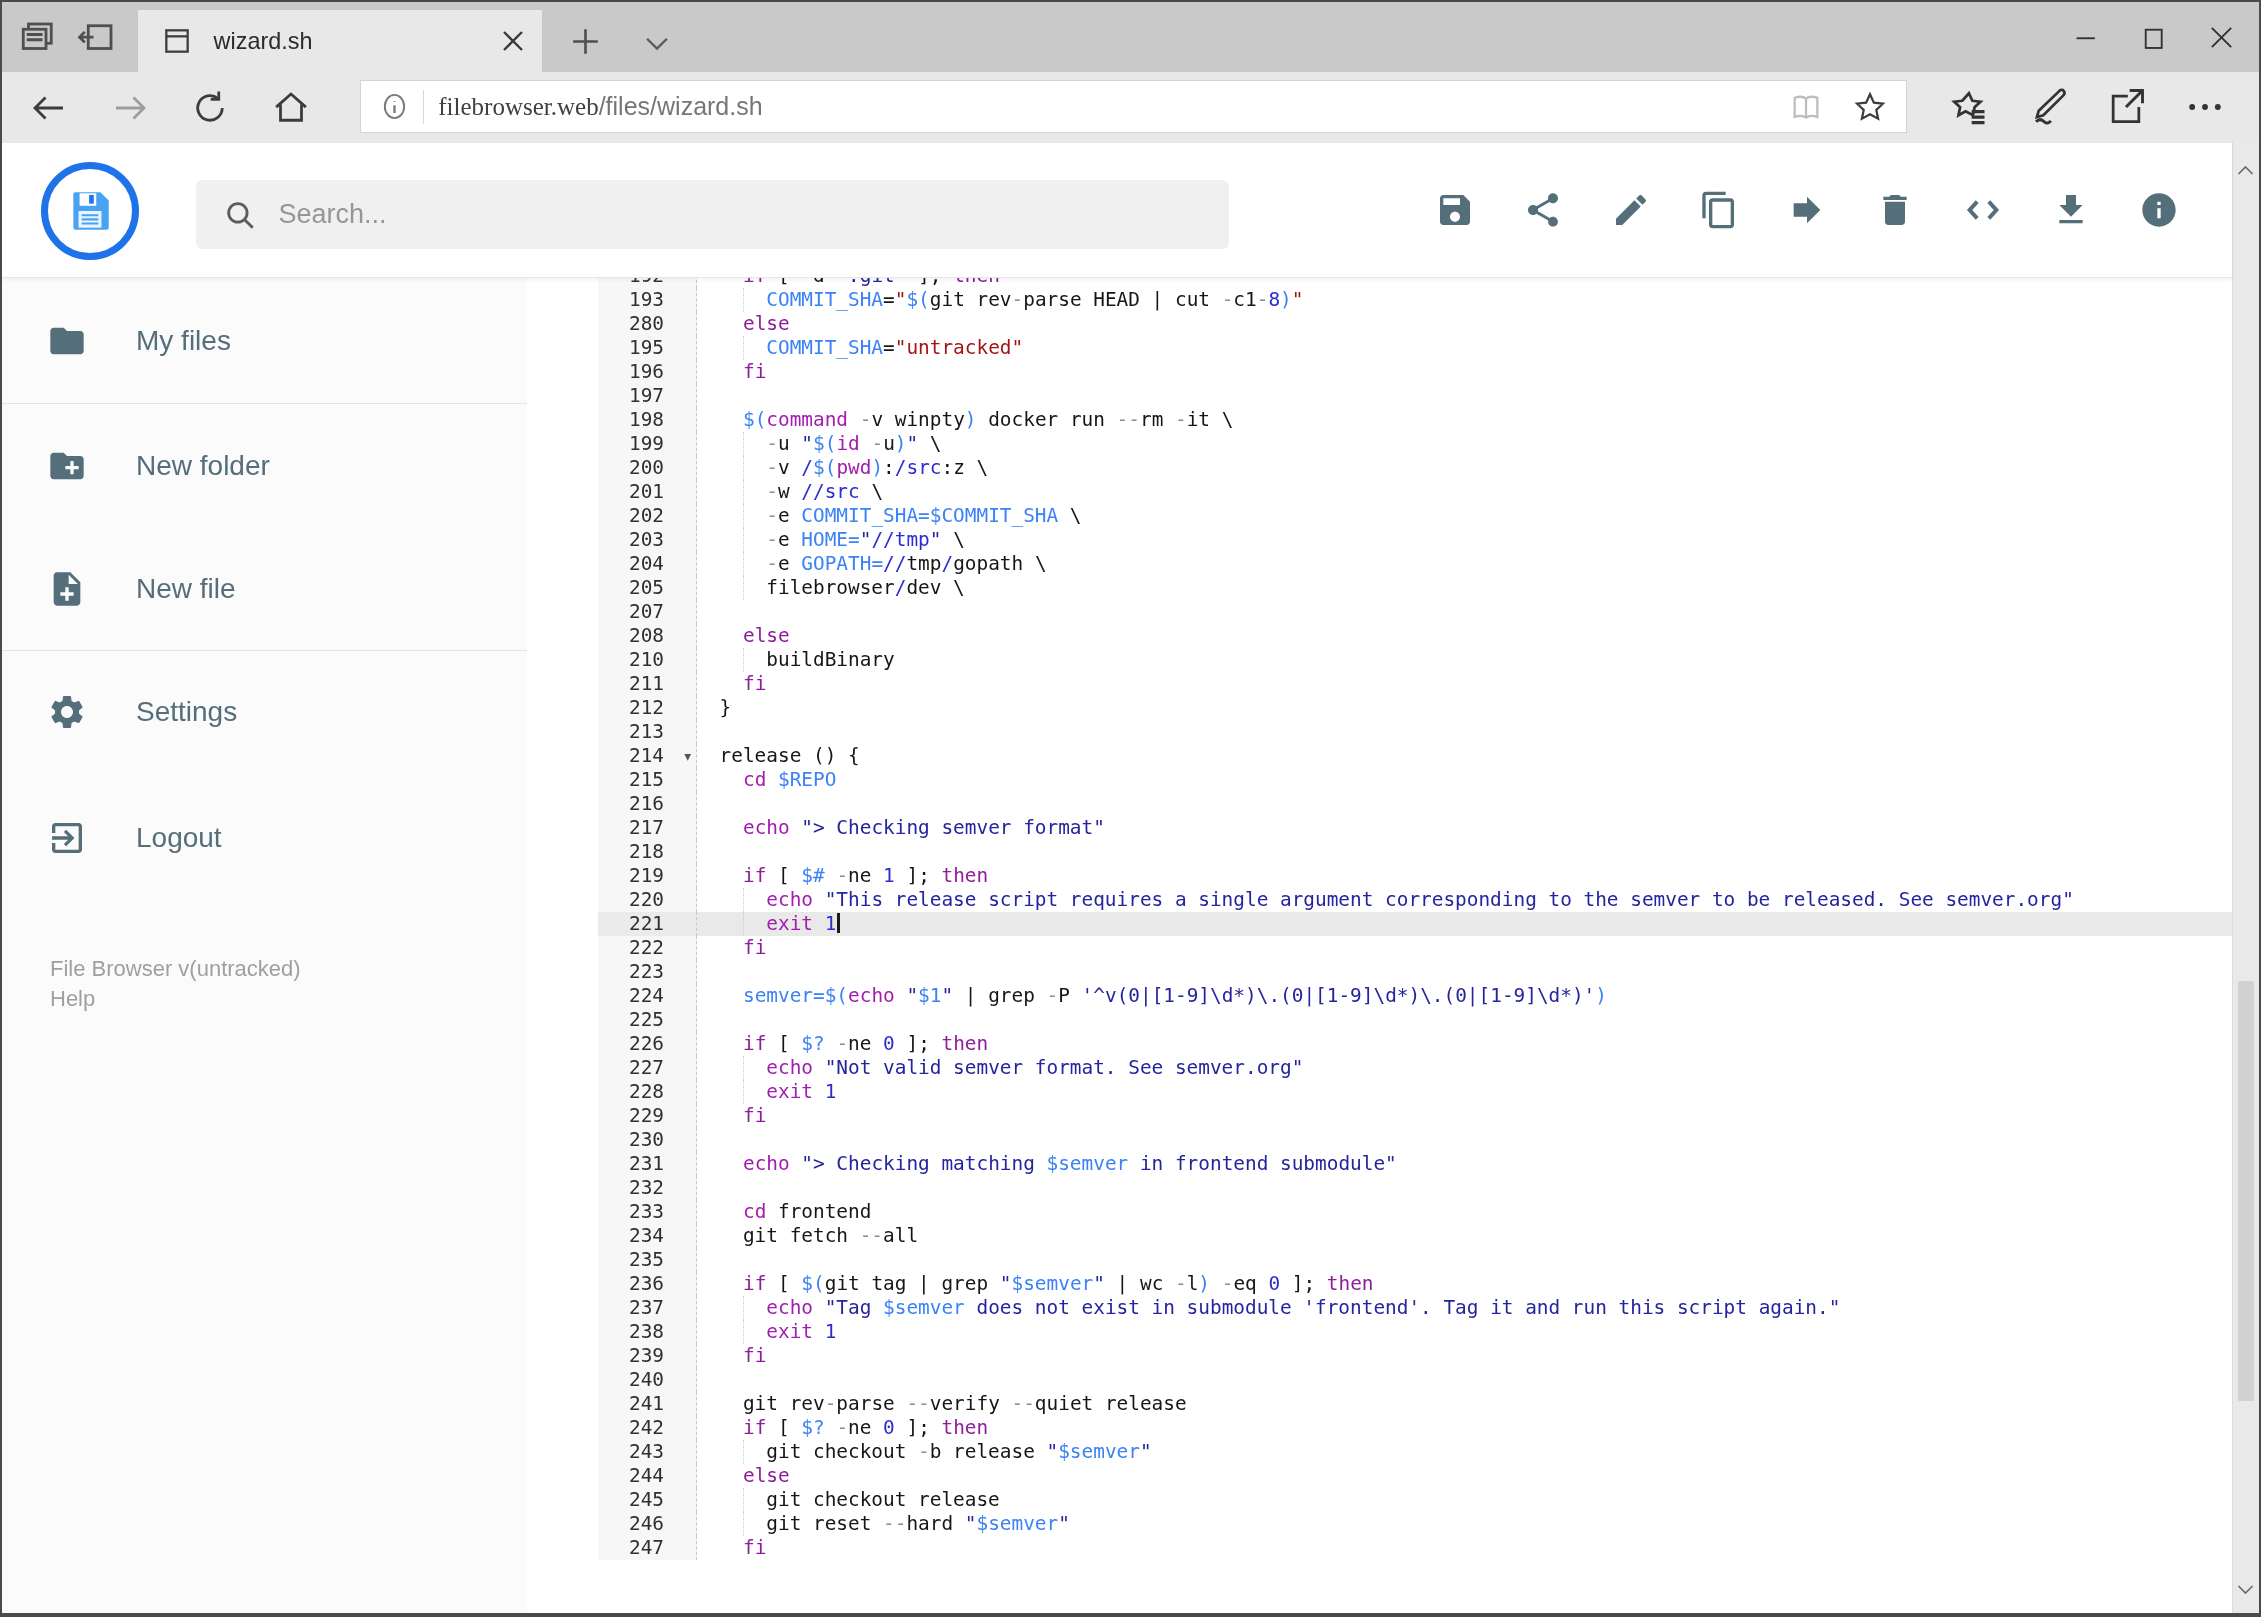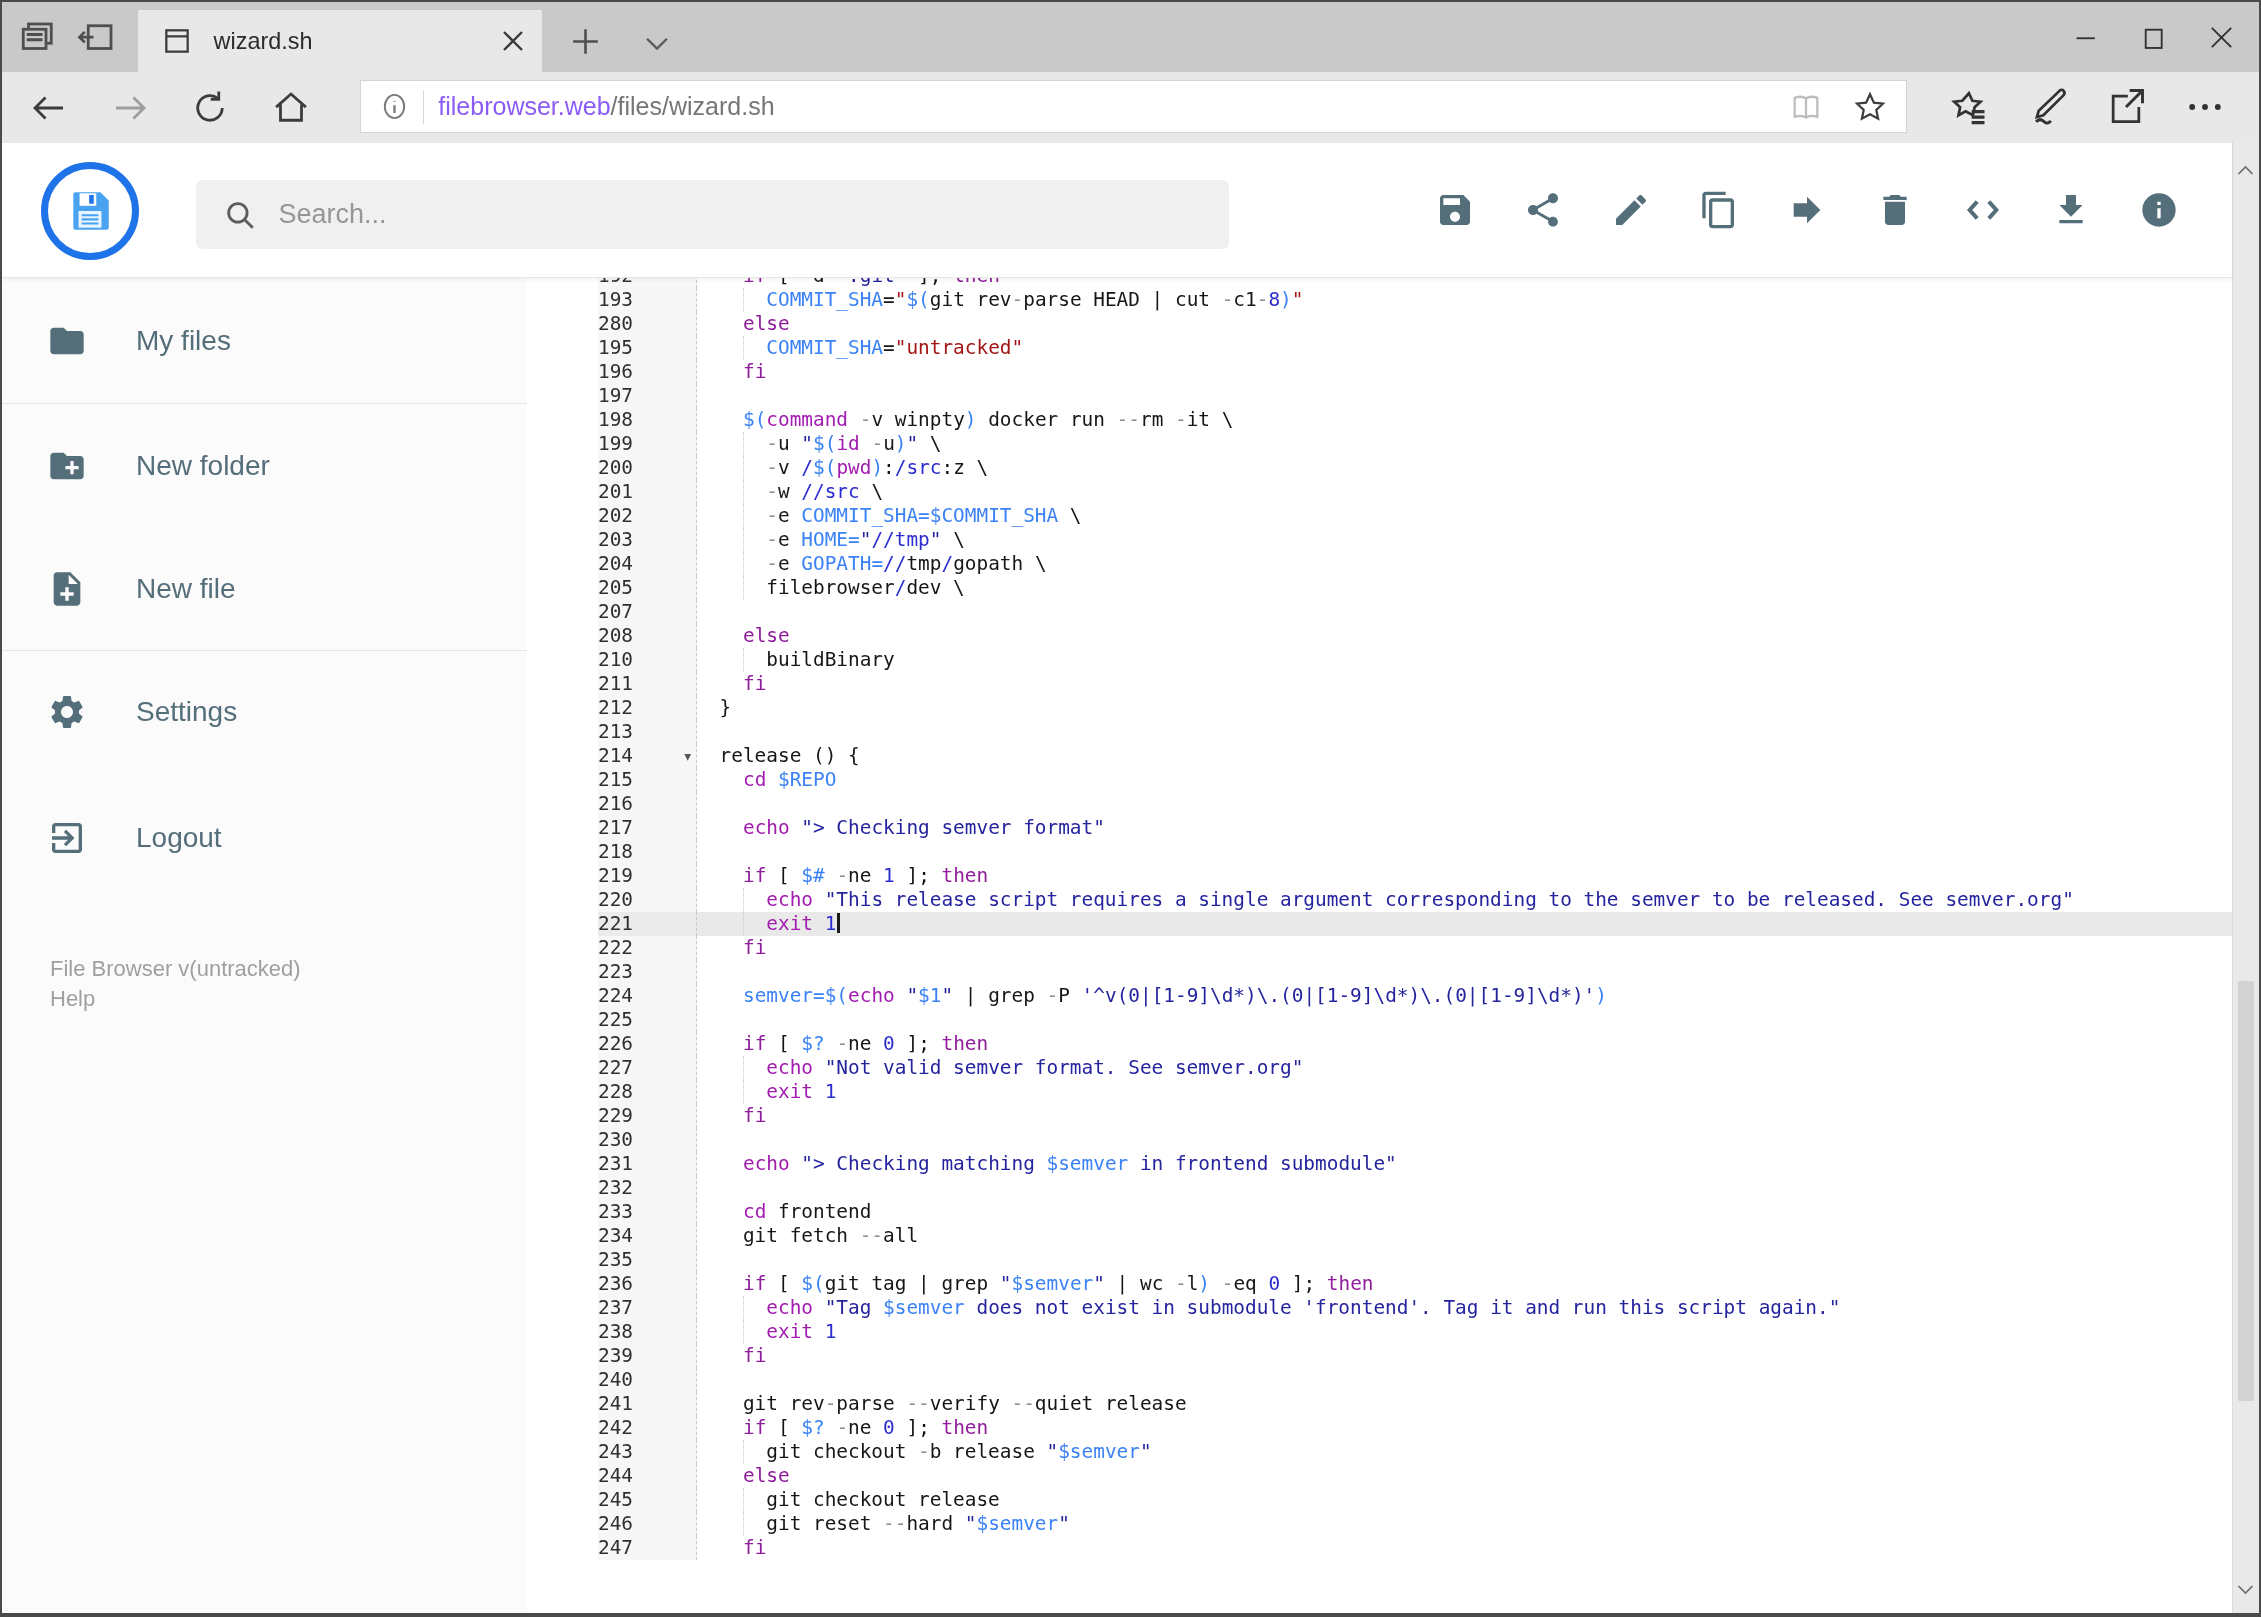--- a/index.html
+++ b/index.html
@@ -17,21 +17,21 @@
   .tablist{position:absolute;left:638px;top:24px;width:34px;height:34px;color:#5b5b5b;}
   .winbtn{position:absolute;top:11.3px;width:68px;height:48px;color:#2f2f2f;display:flex;align-items:center;justify-content:center;}
 
   
   .toolbar{position:absolute;left:0;top:70px;right:0;height:71px;background:#e8e8e8;}
   .navbtn{position:absolute;top:14.5px;width:42px;height:42px;color:#3c3c3c;}
   .addressbar{position:absolute;left:358px;top:8px;width:1547px;height:53px;background:#fff;border:0.8px solid #d4d4d4;box-sizing:border-box;display:flex;align-items:center;}
   .addressbar .info{width:31px;height:31px;color:#7a7a7a;margin-left:18px;flex:none;}
   .addressbar .sep{width:0.8px;height:34px;background:#d8d8d8;margin:0 14.5px 0 13px;flex:none;}
   .url{font-size:25px;white-space:nowrap;flex:1;}
-  .url .domain{color:#8b5cf6;}
+  .url .domain{color:#404040;font-family:Liberation Serif, serif;}
   .url .path{color:#767676;}
   .addressbar .book{width:34px;height:34px;color:#bdbdbd;margin-right:29px;flex:none;}
   .addressbar .star{width:36px;height:36px;color:#3d3d3d;margin-right:18px;flex:none;}
   .tbicon{position:absolute;top:13px;width:44px;height:44px;color:#333;}
 
   
   .appheader{position:absolute;left:0;top:141px;right:27px;height:134px;background:#fff;border-bottom:0.8px solid #e6e6e6;box-shadow:0 1.6px 4px rgba(0,0,0,.05);z-index:3;}
   .logo{position:absolute;left:39px;top:19.4px;width:98px;height:98px;border-radius:50%;border:7.3px solid #1e73e8;box-sizing:border-box;background:#fff;display:flex;align-items:center;justify-content:center;}
   .searchbar{position:absolute;left:194px;top:37px;width:1033px;height:69px;background:#f0f0f0;border-radius:6.5px;display:flex;align-items:center;}
   .searchbar .mag{width:34px;height:34px;color:#5c5c5c;margin-left:27.4px;flex:none;}
@@ -46,21 +46,21 @@
   .sb-item{position:absolute;left:0;width:525px;height:78px;display:flex;align-items:center;color:#546e7a;cursor:pointer;gap:12px;}
   .sb-item svg{width:40px;height:40px;margin-left:45px;flex:none;}
   .sb-item span{margin-left:37px;font-size:28px;}
   .sb-div{position:absolute;left:0;width:525px;height:0.8px;background:#e4e4e4;}
   .sb-foot{position:absolute;left:48px;font-size:22px;color:#9f9f9f;}
 
   
   .editor{position:absolute;left:525px;top:0;right:0;bottom:0;background:#fff;overflow:hidden;}
   .codewrap{position:absolute;left:71px;top:-13px;right:0;font-family:"DejaVu Sans Mono","Liberation Mono",monospace;font-size:19.4px;line-height:24px;color:#161616;}
   .row{display:flex;height:24px;white-space:pre;}
-  .gut{width:99px;flex:none;box-sizing:border-box;background:#f7f7f7;border-right:0.8px dashed #c6c6c6;text-align:left;padding-right:48px;color:#2f2f2f;position:relative;}
+  .gut{width:99px;flex:none;box-sizing:border-box;background:#f7f7f7;border-right:0.8px dashed #c6c6c6;text-align:right;padding-right:32px;color:#2f2f2f;position:relative;}
   .row.act .gut{background:#ebebeb;}
   .code{flex:1;padding-left:22.6px;position:relative;}
   .row.act .code{background:#e9e9e9;}
   .code.gd::before{content:"";position:absolute;left:46px;top:0;bottom:0;border-left:0.8px dotted #cbcbcb;}
   .fold{position:absolute;right:4.8px;top:0;font-size:13.7px;color:#555;font-family:"DejaVu Sans",sans-serif;}
   .cursor{display:inline-block;width:2.4px;height:20px;background:#1a1a1a;vertical-align:-3.2px;margin-left:0.8px;}
   .c-p{color:#8f1d9b;} .c-t{color:#3b82f6;} .c-b{color:#a21caf;} .c-s{color:#24249e;}
   .c-n{color:#2c2cd0;} .c-r{color:#a31414;} .c-h{color:#8e8e8e;}
 
   

